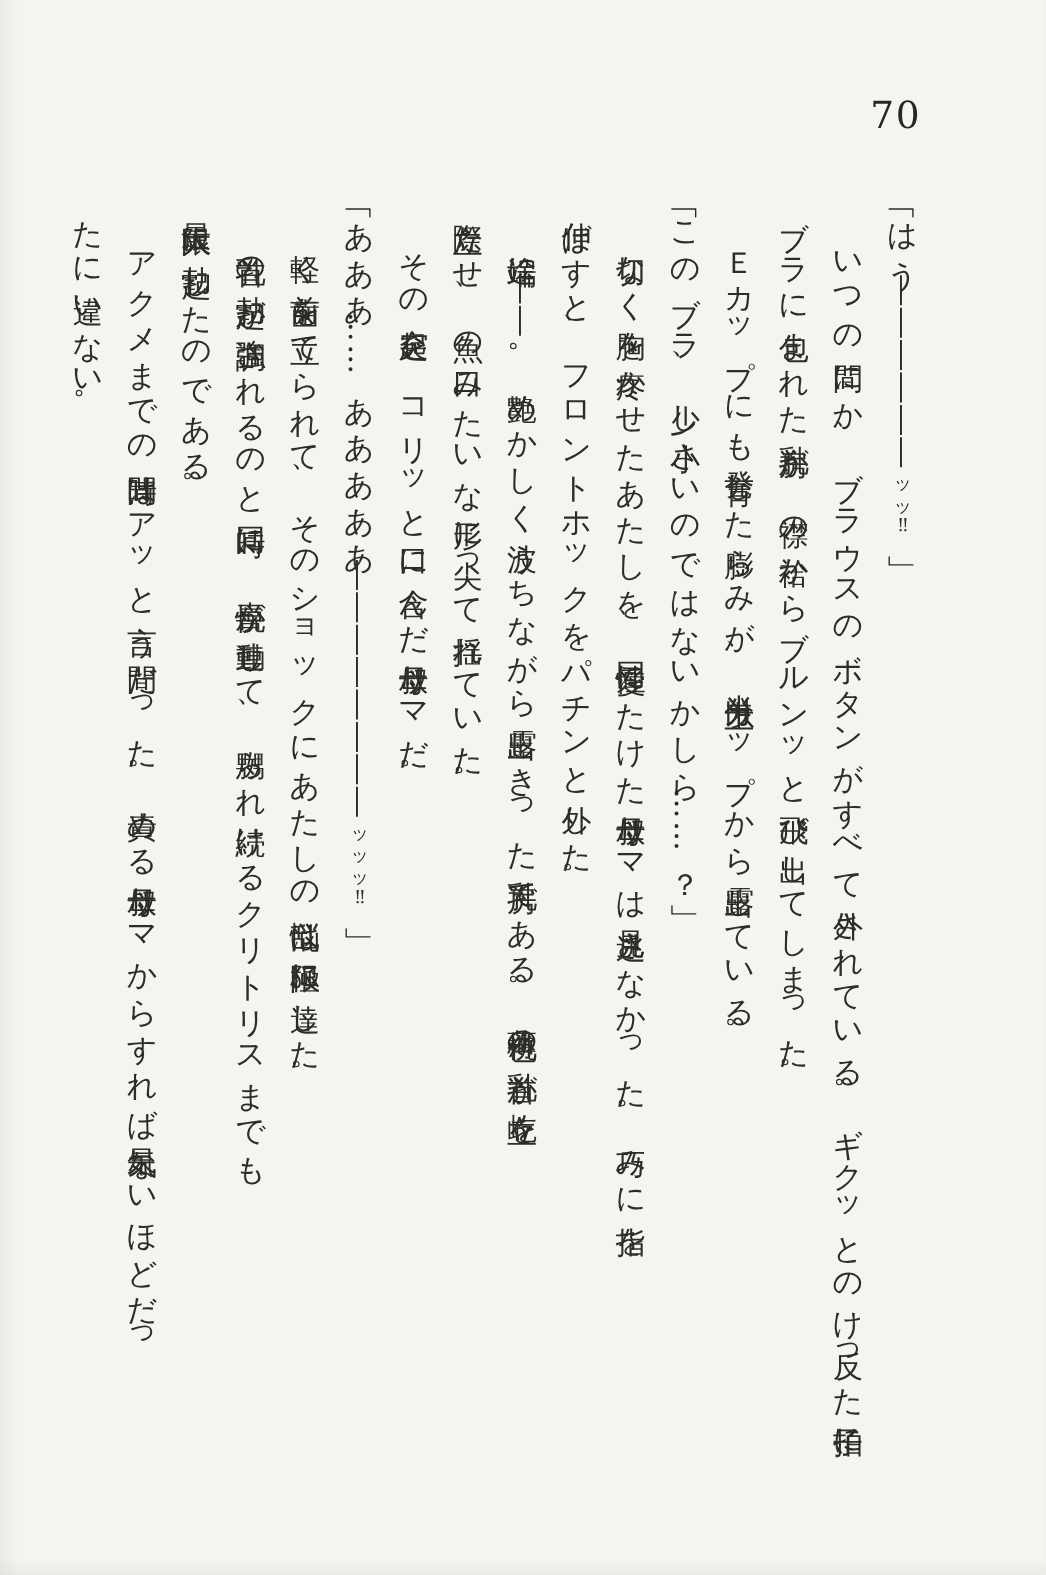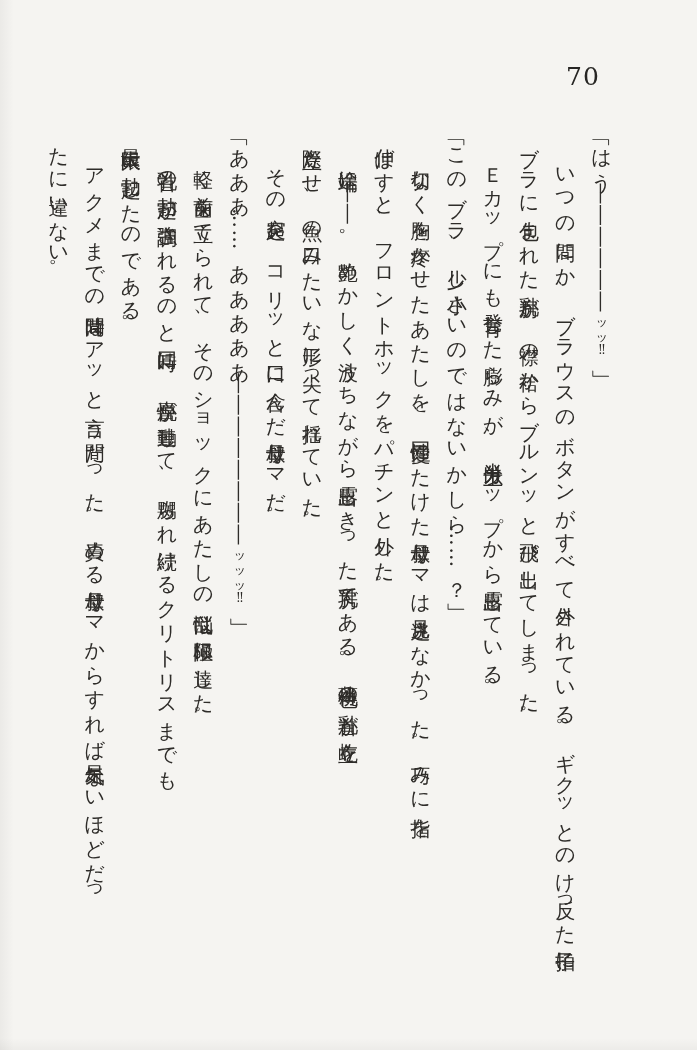--- a/index.html
+++ b/index.html
@@ -23,21 +23,21 @@
       linear-gradient(0deg, rgba(0,0,0,0.035) 0, rgba(0,0,0,0) 12px),
       var(--bg);
     color: var(--ink);
     overflow: hidden;
   }
   .page-number {
     position: absolute;
     top: 62px;
     left: 566px;
     width: 48px;
-    text-align: left;
+    text-align: right;
     font-size: 25px;
     letter-spacing: 1px;
     color: #272624;
   }
   .text-area {
     position: absolute;
     top: 133px;
     right: 77px;
     height: 882px;
     writing-mode: vertical-rl;

